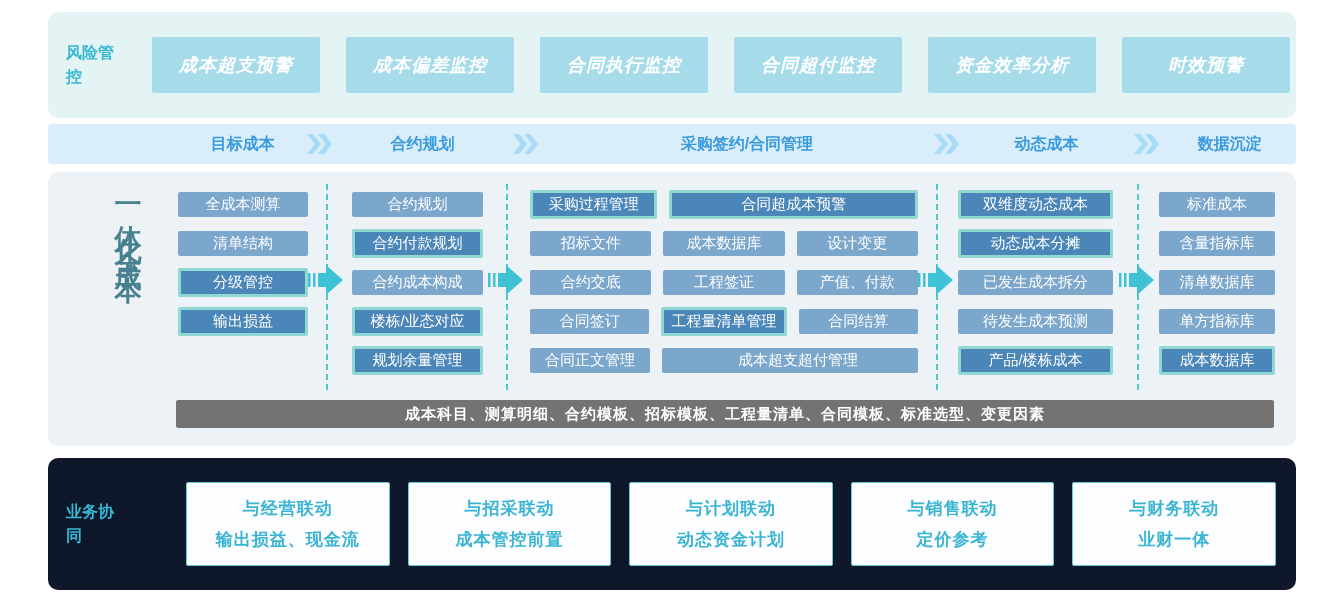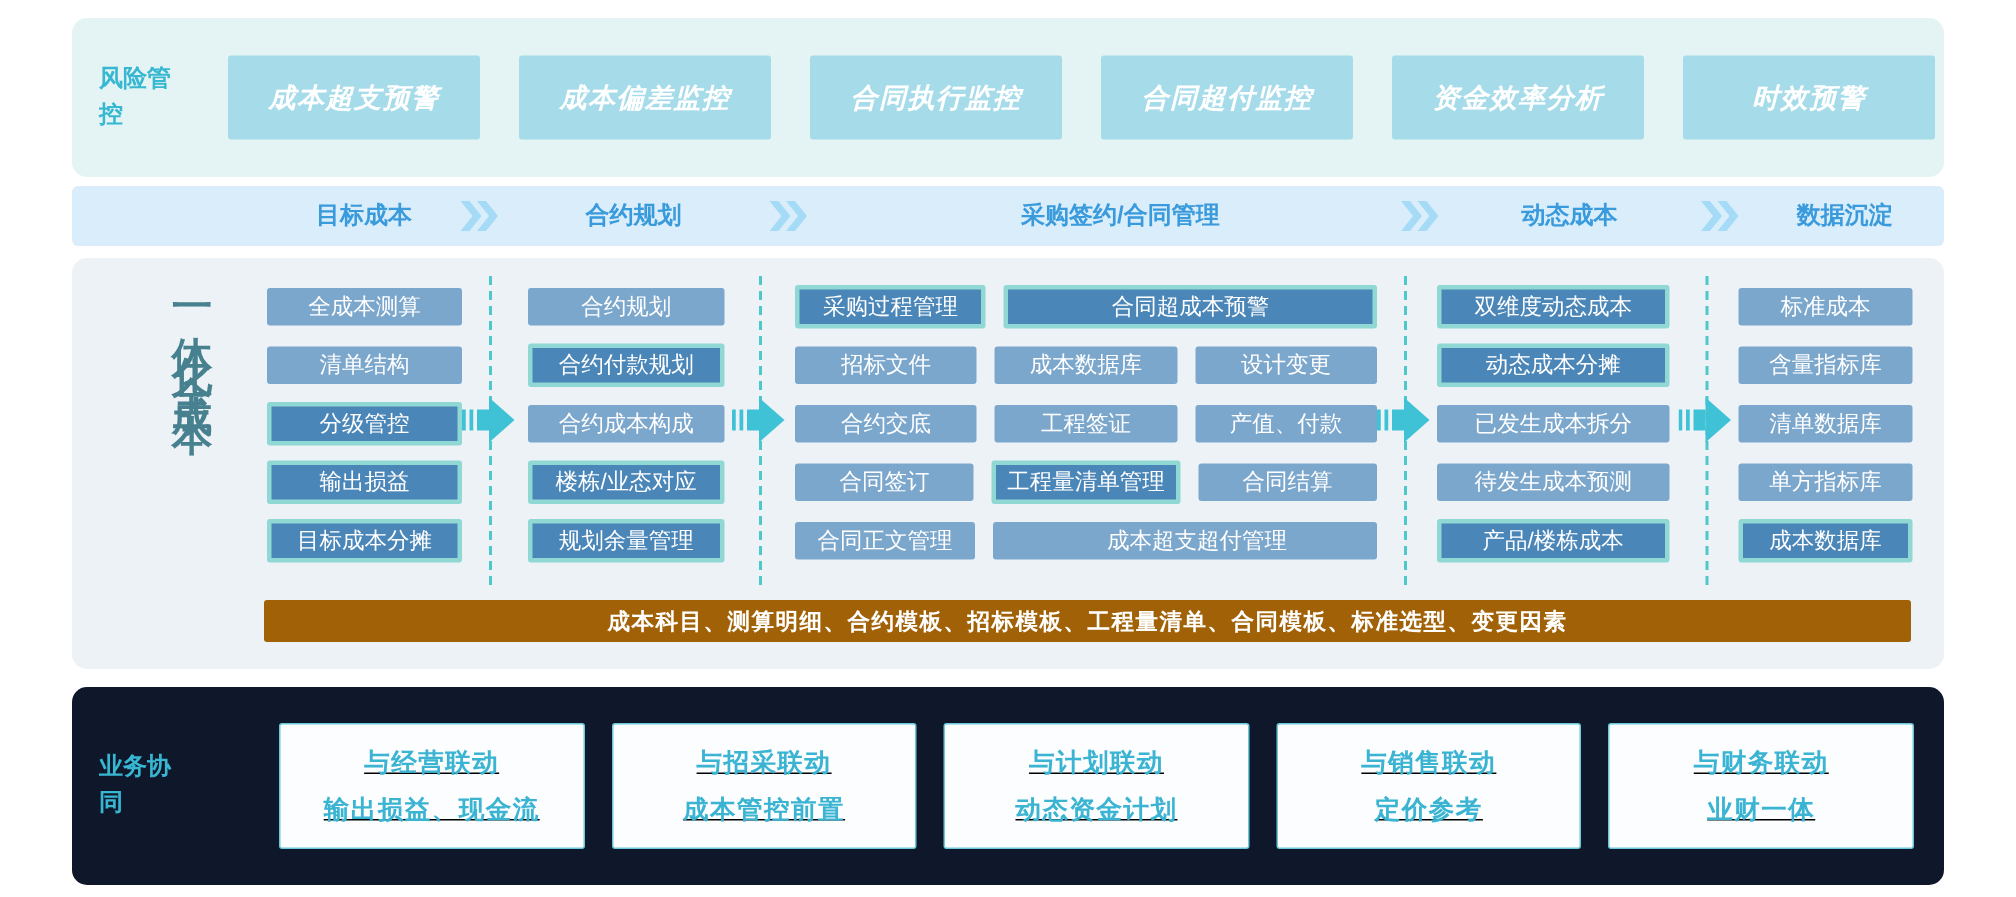--- a/index.html
+++ b/index.html
@@ -47,27 +47,27 @@
   .cost-btn.hl{
     background:#4b86b8;border:3px solid #90d8d4;height:29px;
     margin-top:-2px;margin-bottom:-2px;
   }
   .grid-row{display:flex;gap:12px;height:25px;}
   .grid-row .cost-btn{flex:1 1 0;}
   .vsep{position:absolute;top:12px;height:206px;width:0;border-left:2px dashed #4fc8cc;}
   .flow-arrow{position:absolute;top:92px;line-height:0;}
   .footer-bar{
     position:absolute;left:128px;top:228px;width:1098px;height:28px;
-    background:#a16207;color:#ffffff;font-size:15px;font-weight:bold;
+    background:#737373;color:#ffffff;font-size:15px;font-weight:bold;
     display:flex;align-items:center;justify-content:center;border-radius:2px;letter-spacing:1px;
   }
 
   
   #collab-band{top:458px;height:132px;background:#0f172a;display:flex;align-items:center;}
-  .collab-items{display:flex;gap:18px;margin-left:72px;margin-right:20px;flex:1;text-decoration:underline;}
+  .collab-items{display:flex;gap:18px;margin-left:72px;margin-right:20px;flex:1;}
   .collab-box{
     flex:1;height:82px;border:1px solid #6ac9d8;background:#fbfdfe;border-radius:2px;
     display:flex;flex-direction:column;align-items:center;justify-content:center;gap:8px;
     color:#3ab4d2;font-weight:bold;font-size:17px;letter-spacing:1px;
   }
 </style>
 </head>
 <body>
 
 <div class="band" id="risk-band">
@@ -151,21 +151,20 @@
           <rect x="10" y="9" width="8" height="14"></rect>
           <polygon points="18,1 35,16 18,31"></polygon>
         </g>
       </svg></div>
   <div class="footer-bar">成本科目、测算明细、合约模板、招标模板、工程量清单、合同模板、标准选型、变更因素</div>
 <div class="col" style="left: 130px; width: 130px;">
       <div class="cost-btn">全成本测算</div>
       <div class="cost-btn">清单结构</div>
       <div class="cost-btn hl">分级管控</div>
       <div class="cost-btn hl">输出损益</div>
-      <div class="cost-btn hl">目标成本分摊</div>
     </div>
     <div class="col" style="left: 304px; width: 131px;">
       <div class="cost-btn">合约规划</div>
       <div class="cost-btn hl">合约付款规划</div>
       <div class="cost-btn">合约成本构成</div>
       <div class="cost-btn hl">楼栋/业态对应</div>
       <div class="cost-btn hl">规划余量管理</div>
     </div>
     <div class="col" style="left: 482px; width: 388px;">
       <div class="grid-row">

